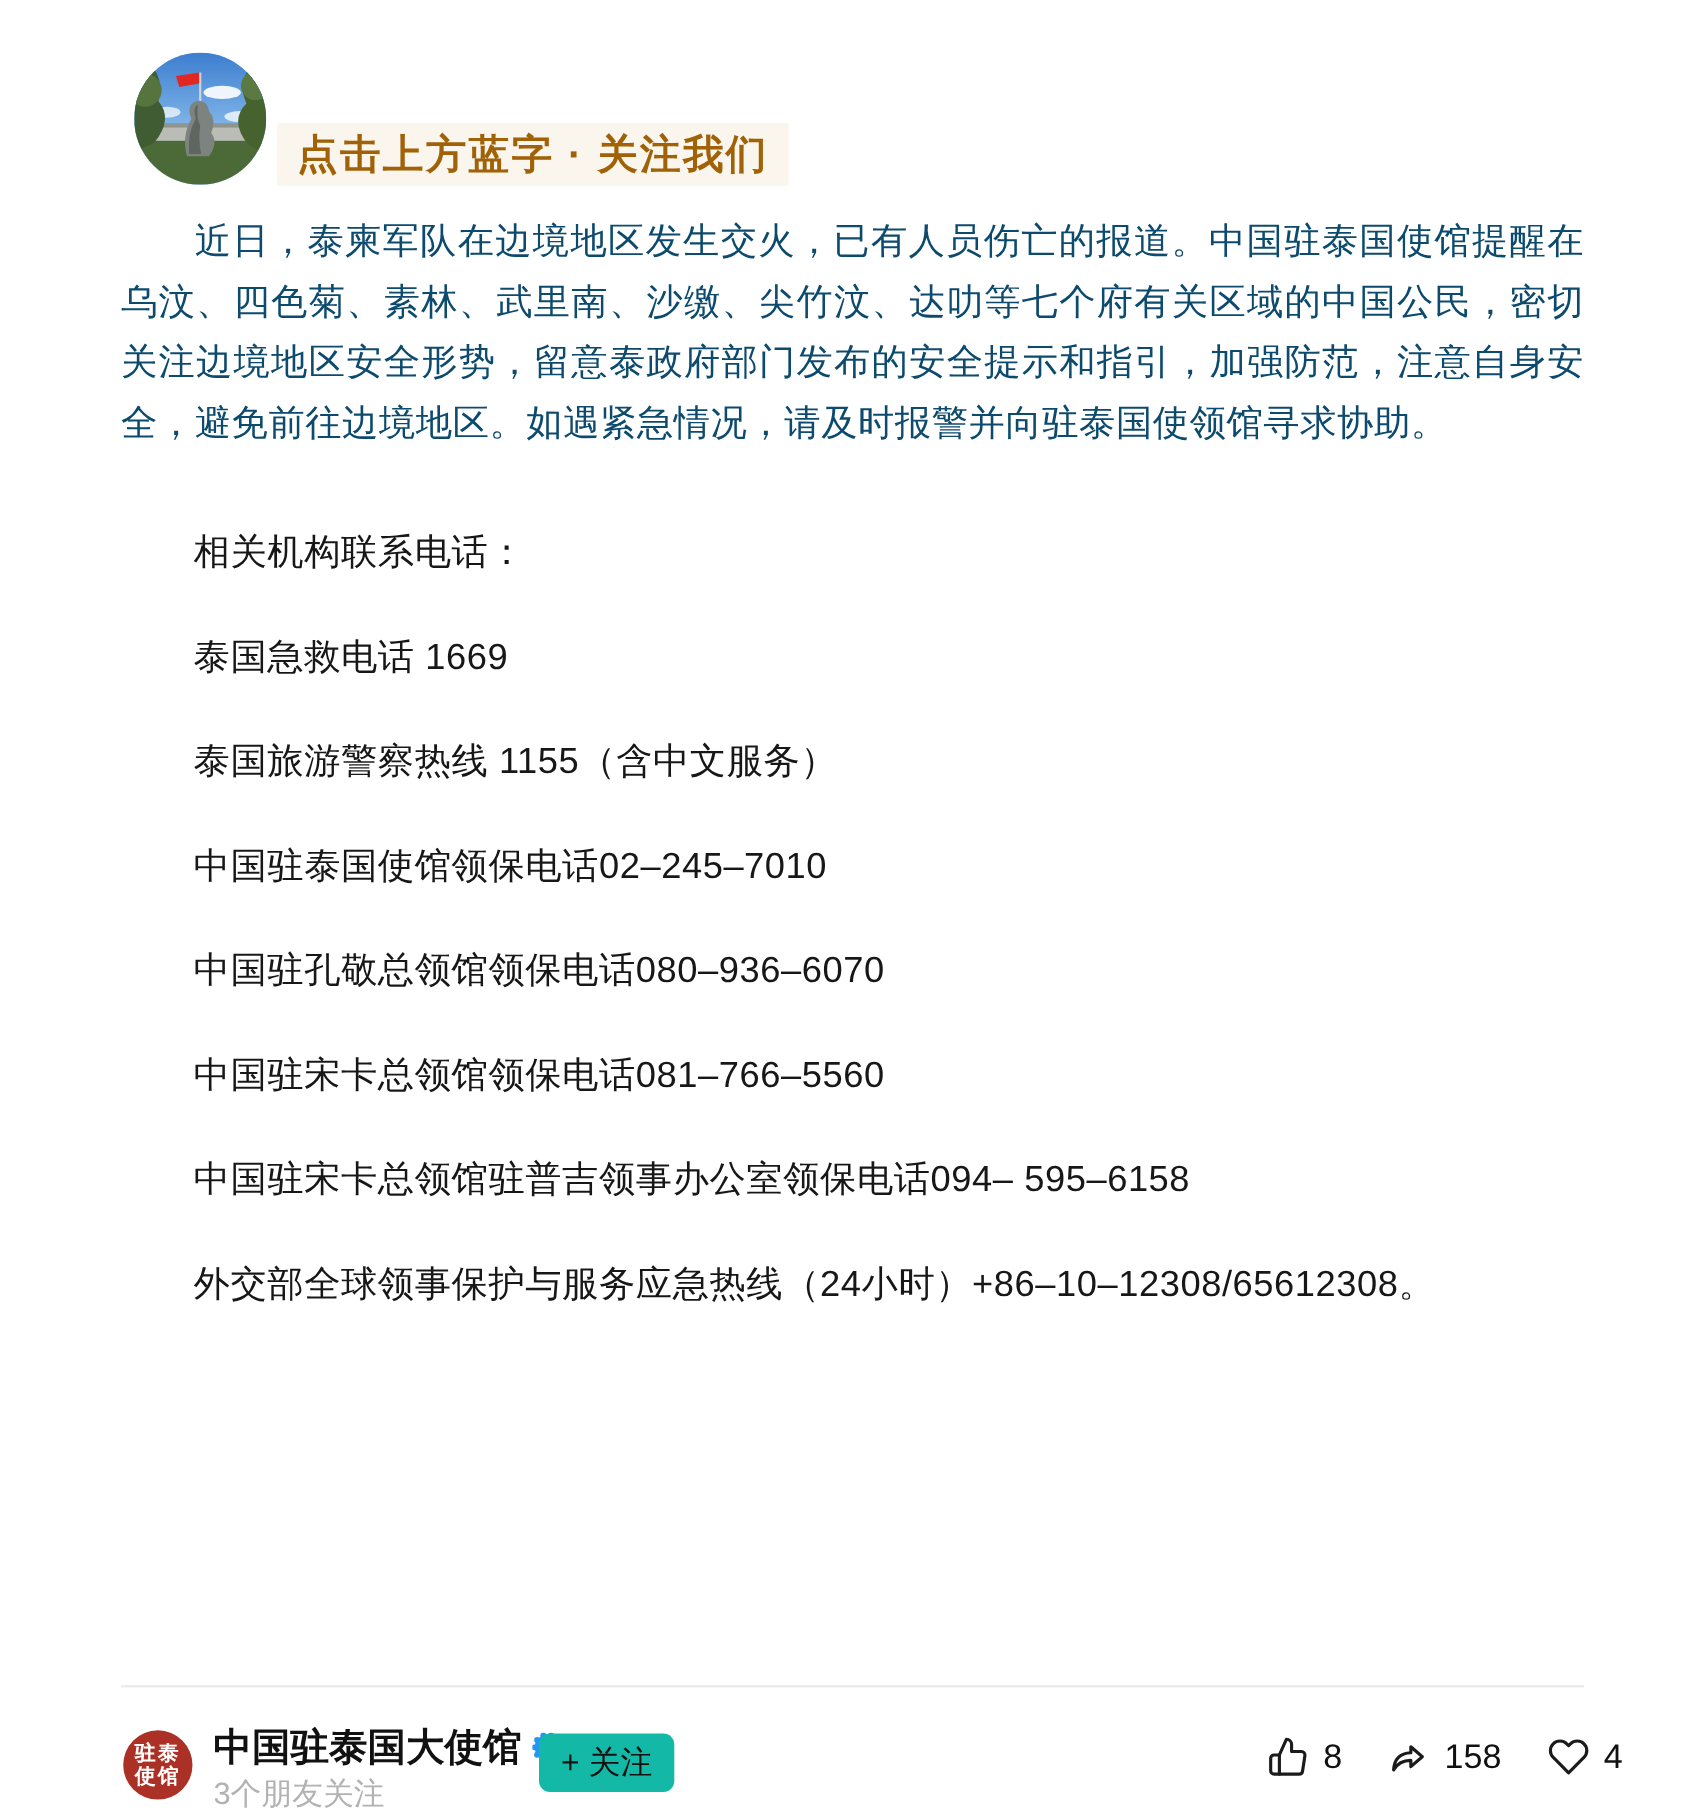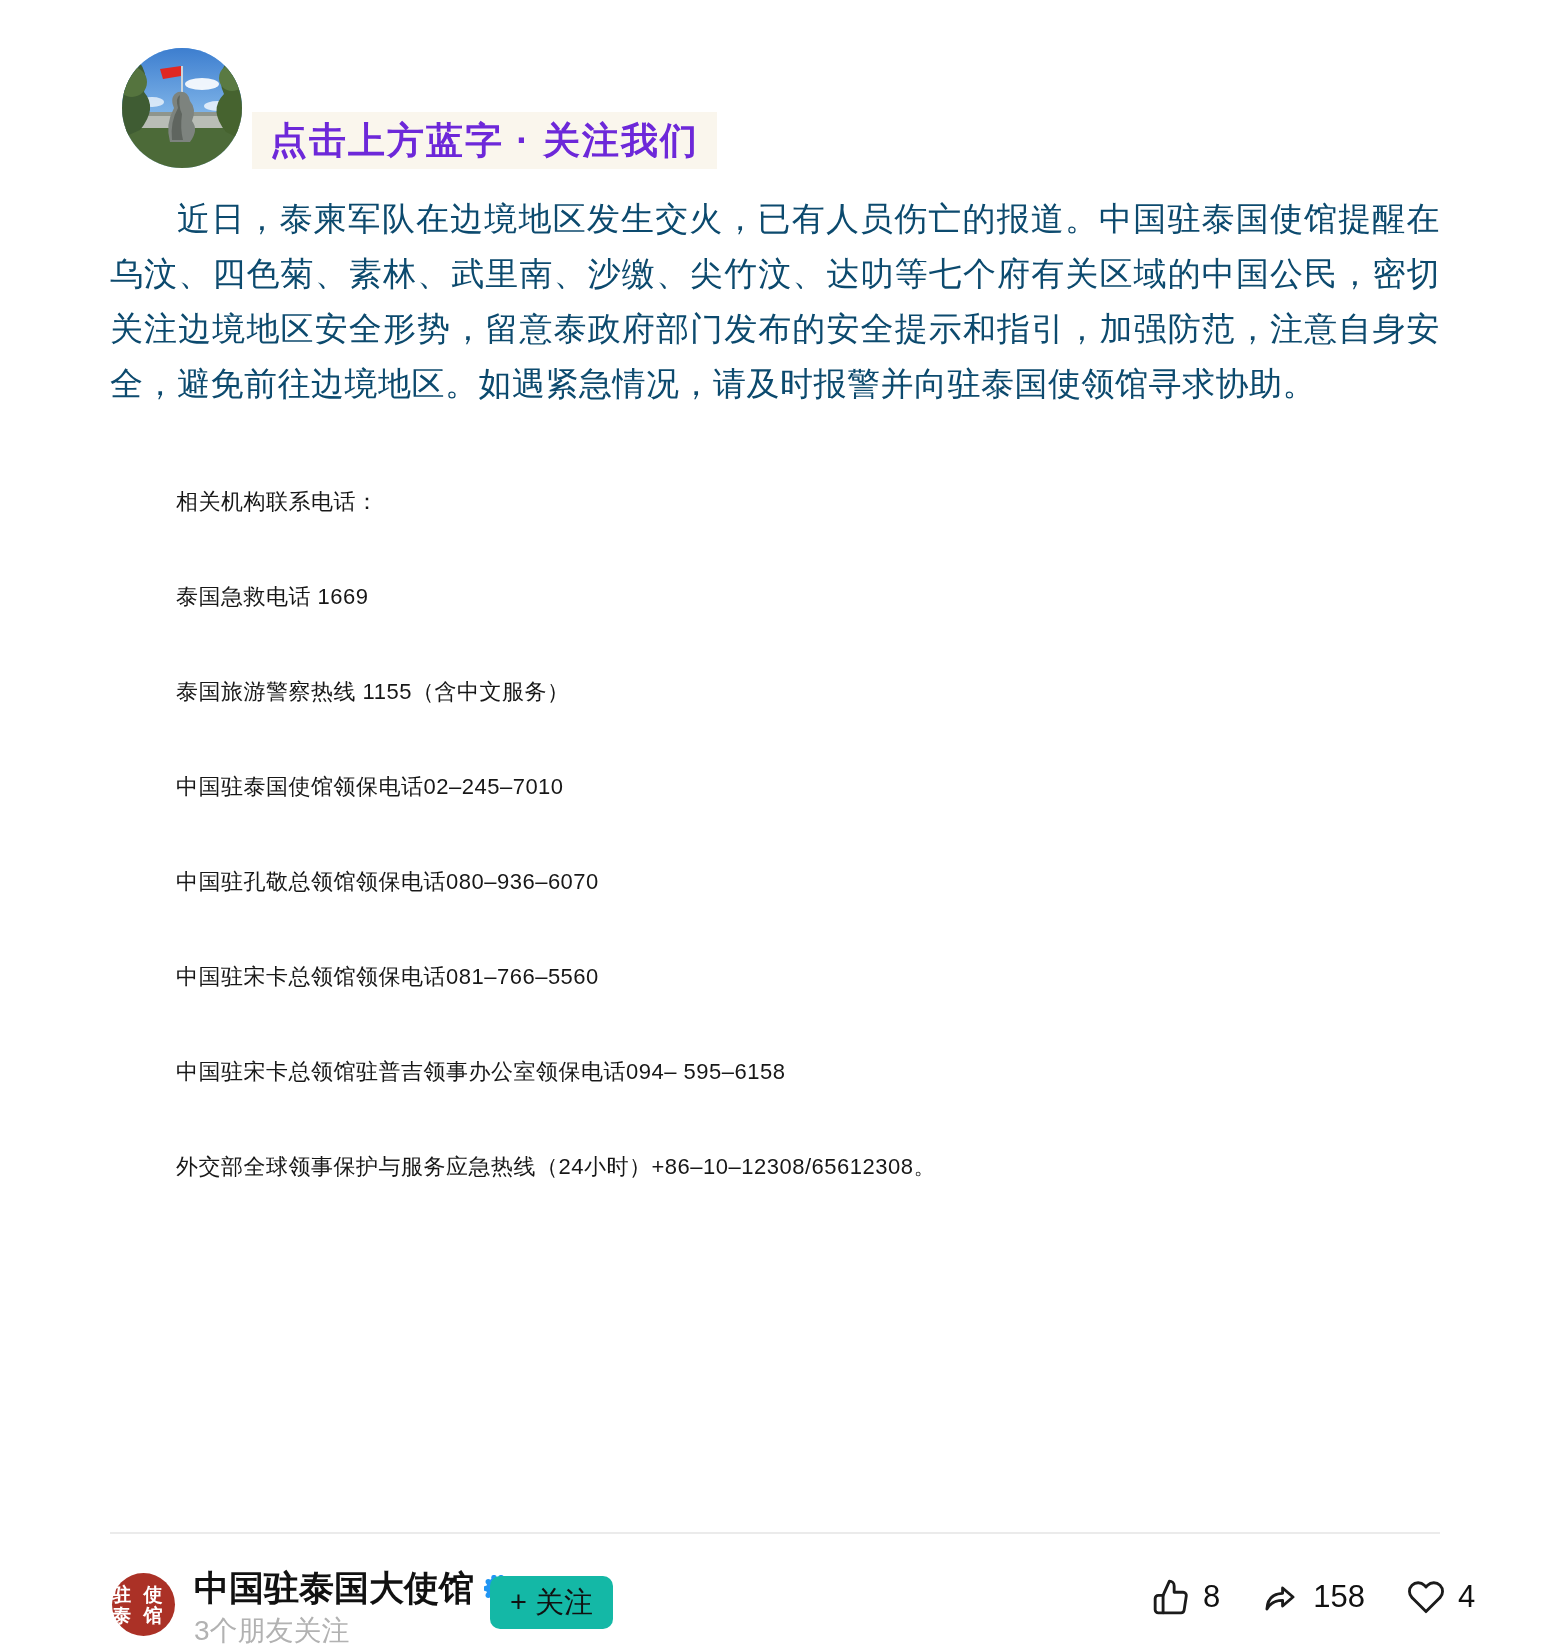--- a/index.html
+++ b/index.html
@@ -16,43 +16,43 @@
   .profile-avatar {
     position:absolute; left:122px; top:48px;
     width:120px; height:120px; border-radius:50%;
     overflow:hidden; background:#7fb4e8;
   }
   .banner-strip {
     position:absolute; left:252px; top:112px; height:57px;
     display:flex; align-items:center;
     background:#faf6ed; padding:0 18px;
     font-size:37px; font-weight:700; letter-spacing:2px;
-    color:#6d28d9;
+    color:#a16207;
   }
   
   .article { position:absolute; left:110px; top:191px; width:1330px; }
   .lead-paragraph {
     font-size:33px; line-height:55px; text-align:justify;
     text-indent:67px; color:#0c4a6e; margin:0 0 70px 0;
     letter-spacing:0.5px;
   }
   .contact-line {
-    font-size:22px; line-height:42px; letter-spacing:0.5px;
+    font-size:33px; line-height:42px; letter-spacing:0.5px;
     margin:0 0 53px 66px; color:#171717;
   }
   
   .divider {
     position:absolute; left:110px; top:1532px; width:1330px;
     border-top:2px solid #ebebeb;
   }
   .seal-avatar {
     position:absolute; left:112px; top:1573px;
     width:63px; height:63px; border-radius:50%;
     background:#ab3126; color:#ffffff;
-    display:flex; flex-direction:row; align-items:center; justify-content:center;
+    display:flex; flex-direction:column; align-items:center; justify-content:center;
     font-size:19px; line-height:21px; font-weight:700; letter-spacing:2px;
   }
   .account-row {
     position:absolute; left:194px; top:1565px;
     display:flex; align-items:center; gap:10px;
   }
   .account-name { font-size:35px; font-weight:600; color:#111111; }
   .followers-note {
     position:absolute; left:194px; top:1612px;
     font-size:28px; color:#b2b2b2;

